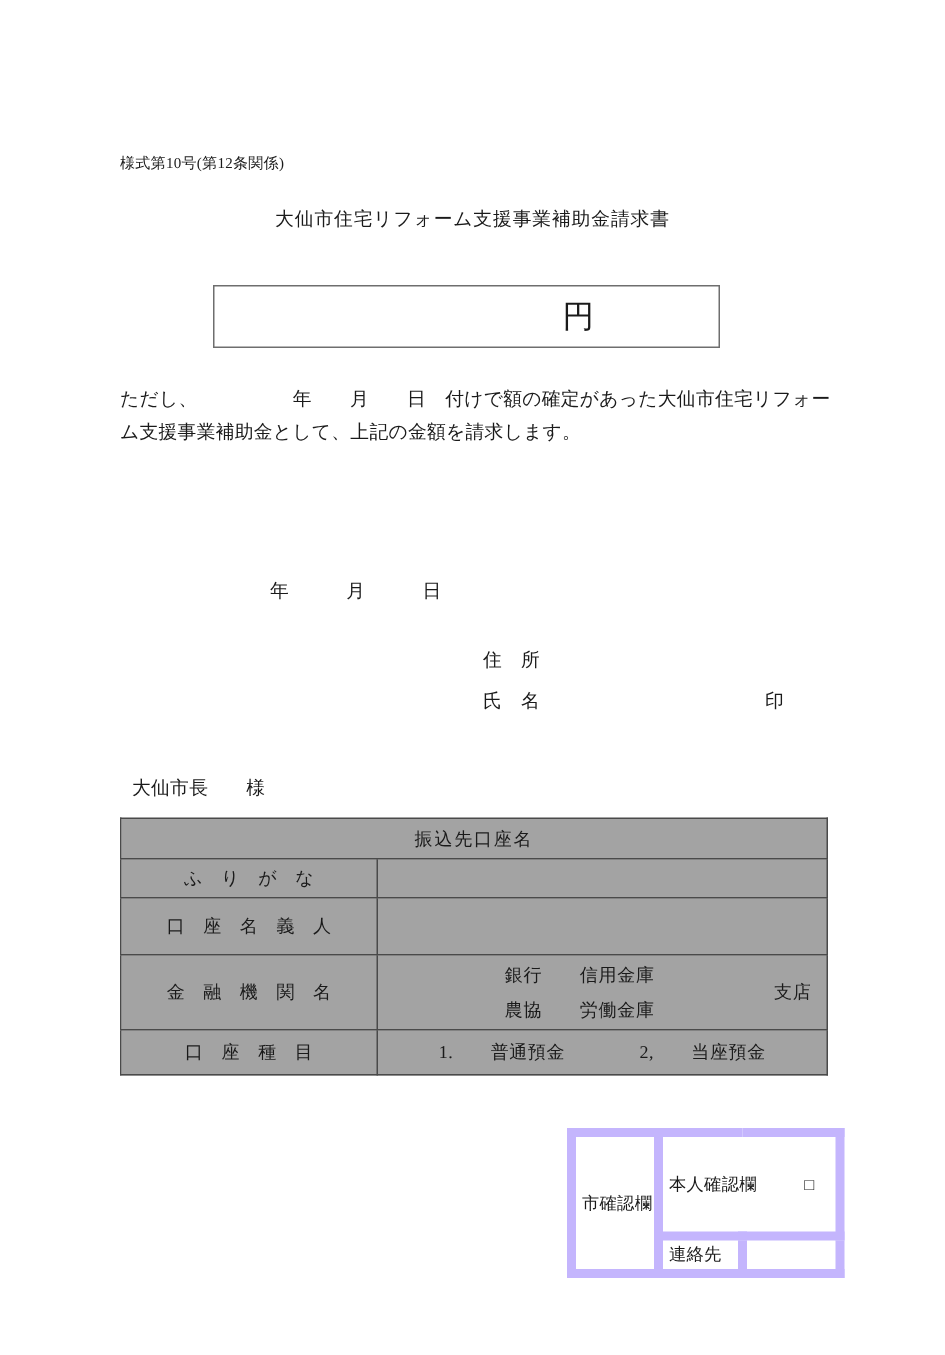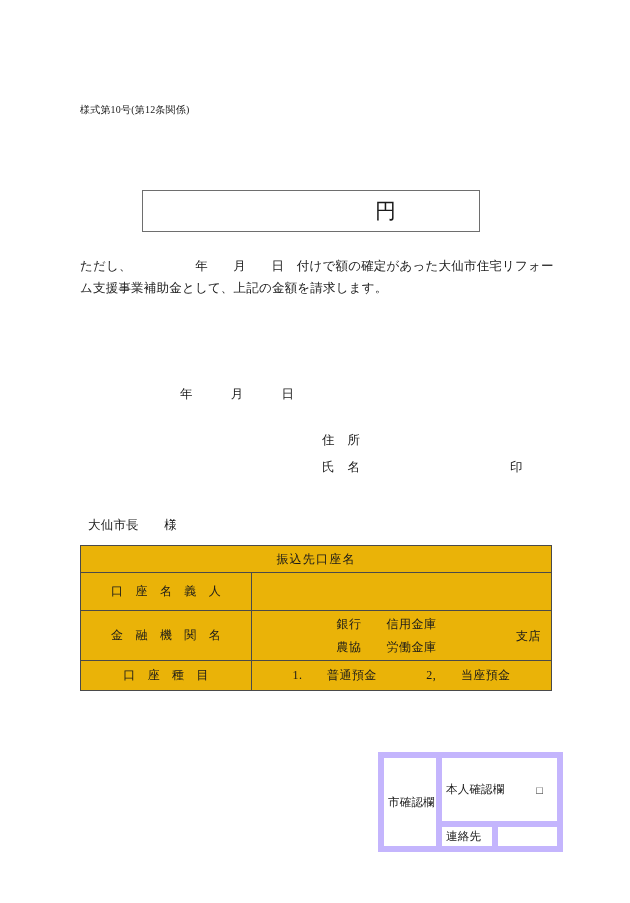--- a/index.html
+++ b/index.html
@@ -123,21 +123,21 @@
     top: 545px;
     width: 471px;
     border-collapse: collapse;
     table-layout: fixed;
     font-size: 12px;
   }
   .bank-table td {
     border: 1px solid #4a4a4a;
     padding: 0;
     vertical-align: middle;
-    background: #eab308;
+    background: #a3a3a3;
   }
   .bank-table .hdr {
     height: 26px;
     text-align: center;
     letter-spacing: 1.2px;
   }
   .bank-table .lbl {
     text-align: center;
     letter-spacing: 0.2px;
     white-space: pre;
@@ -225,20 +225,21 @@
     letter-spacing: 0.2px;
   }
 </style>
 </head>
 <body>
 
 <div id="page">
 
   <div class="abs form-no">様式第10号(第12条関係)</div>
 
+  <div class="abs doc-title">大仙市住宅リフォーム支援事業補助金請求書</div>
 
   <div class="amount-box">
     <div class="amount-yen">円</div>
   </div>
 
   <div class="abs body-para">ただし、　　　　　年　　月　　日　付けで額の確定があった大仙市住宅リフォーム支援事業補助金として、上記の金額を請求します。</div>
 
   <div class="abs date-line">年　　　月　　　日</div>
 
   <div class="abs sig-address">住　所</div>
@@ -248,20 +249,24 @@
   <div class="abs addressee">大仙市長　　様</div>
 
   <table class="bank-table">
     <colgroup>
       <col style="width:171px">
       <col style="width:300px">
     </colgroup>
     <tbody>
       <tr>
         <td class="hdr" colspan="2">振込先口座名</td>
+      </tr>
+      <tr class="row-h26">
+        <td class="lbl">ふ　り　が　な</td>
+        <td class="val"></td>
       </tr>
       <tr class="row-h25">
         <td class="lbl">口　座　名　義　人</td>
         <td class="val"></td>
       </tr>
       <tr class="row-h50">
         <td class="lbl">金　融　機　関　名</td>
         <td>
           <div class="fi-wrap">
             <div class="fi-lines">

